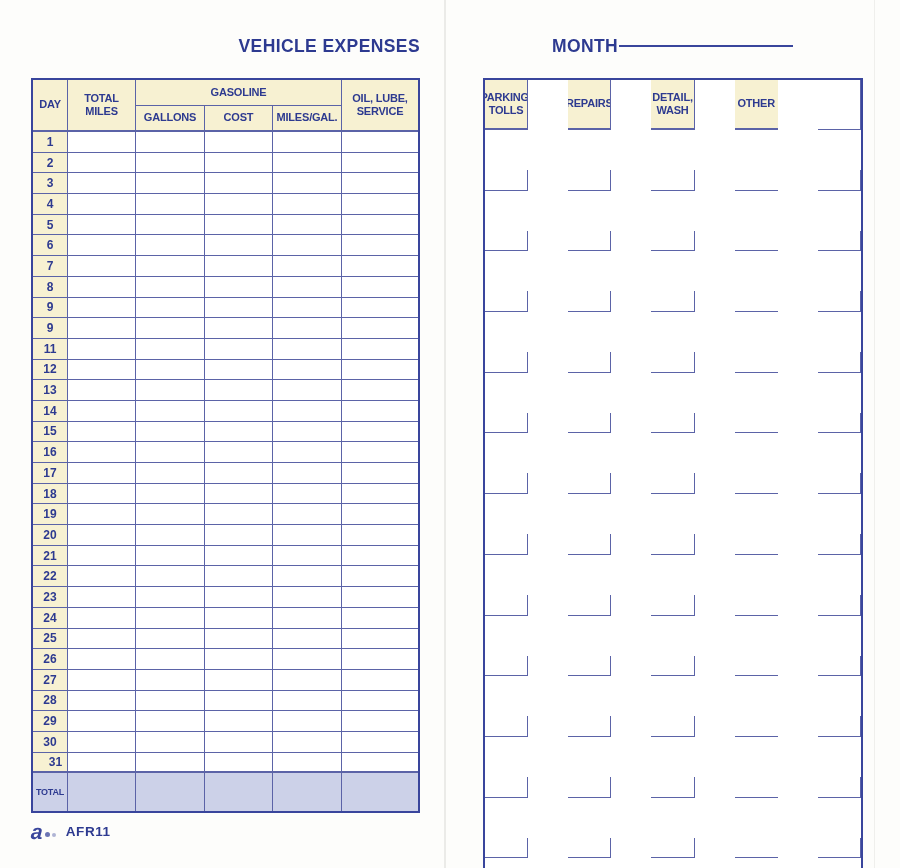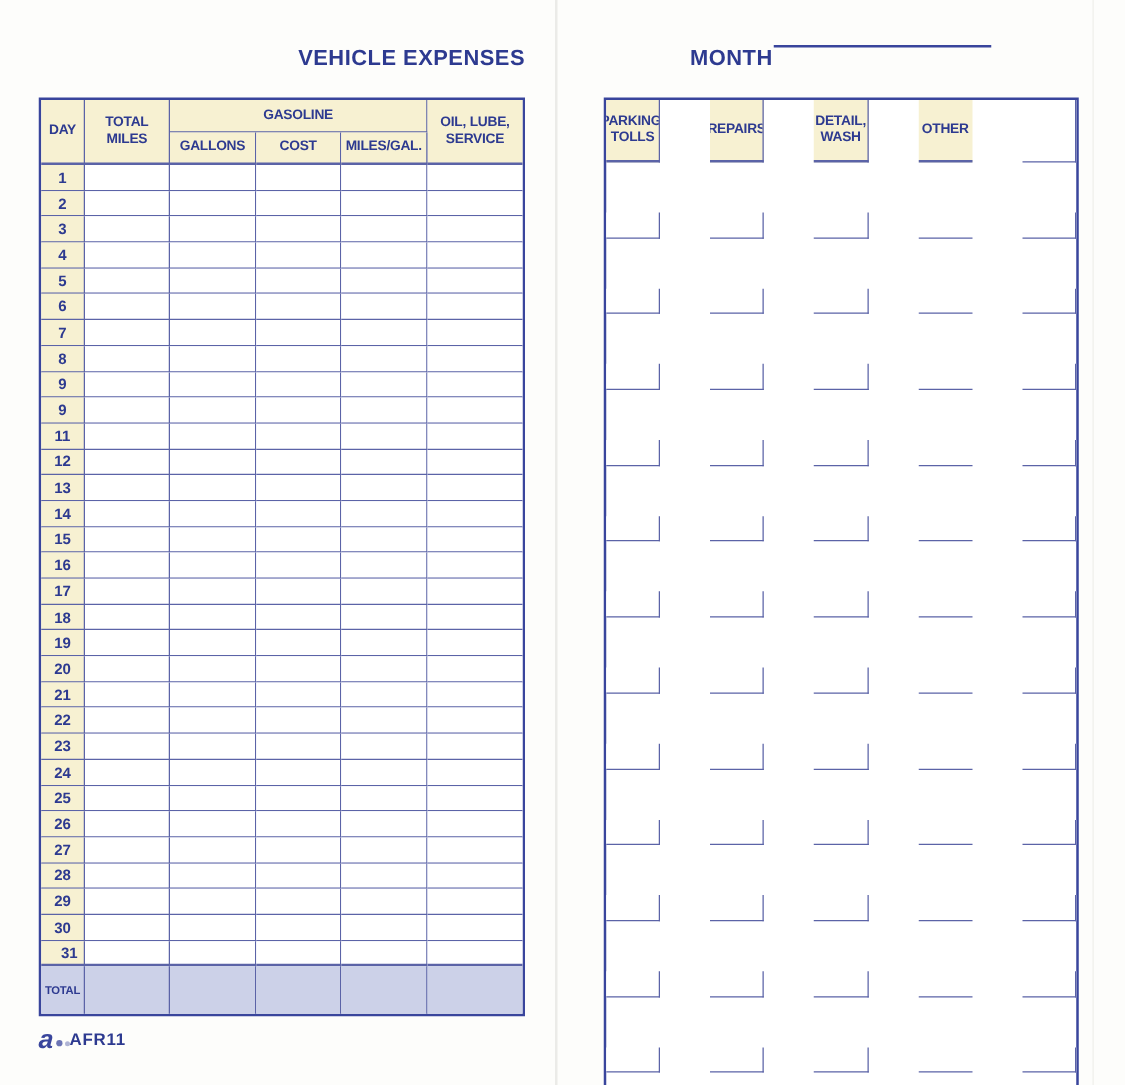--- a/index.html
+++ b/index.html
@@ -24,21 +24,21 @@
 
   .page-title {
     position: absolute; left: 31px; top: 36px; width: 389px;
     text-align: right;
     font-size: 17.5px; font-weight: 700; letter-spacing: 0.4px;
     color: var(--ink, #2d3a90);
   }
 
   .month-block {
     position: absolute; left: 552px; top: 36px;
-    display: flex; align-items: flex-start;
+    display: flex; align-items: center;
   }
   .month-label {
     font-size: 17.5px; font-weight: 700; letter-spacing: 0.4px;
     color: var(--ink, #2d3a90);
   }
   .month-line {
     display: inline-block; width: 174px; height: 2px;
     background: var(--dark, #39459c);
     margin-left: 1px; margin-bottom: 2px;
   }
@@ -103,21 +103,21 @@
     font-style: italic; font-weight: 800; font-size: 21px; line-height: 1;
     color: var(--dark, #39459c);
     transform: skewX(-4deg);
   }
   .dot { display: inline-block; border-radius: 50%; background: var(--dark, #39459c); }
   .d1 { width: 5px; height: 5px; opacity: 0.75; margin-left: 2px; margin-top: 6px; }
   .d2 { width: 4px; height: 4px; opacity: 0.4; margin-left: 2px; margin-top: 7px; }
   .form-code {
     font-size: 13.5px; font-weight: 700; letter-spacing: 0.6px;
     color: var(--ink, #2d3a90);
-    margin-left: 0;
+    margin-left: 10px;
   }
 </style>
 </head>
 <body>
 
 <div class="spread">
 
   <div class="seam"></div>
   <div class="edge"></div>
 

